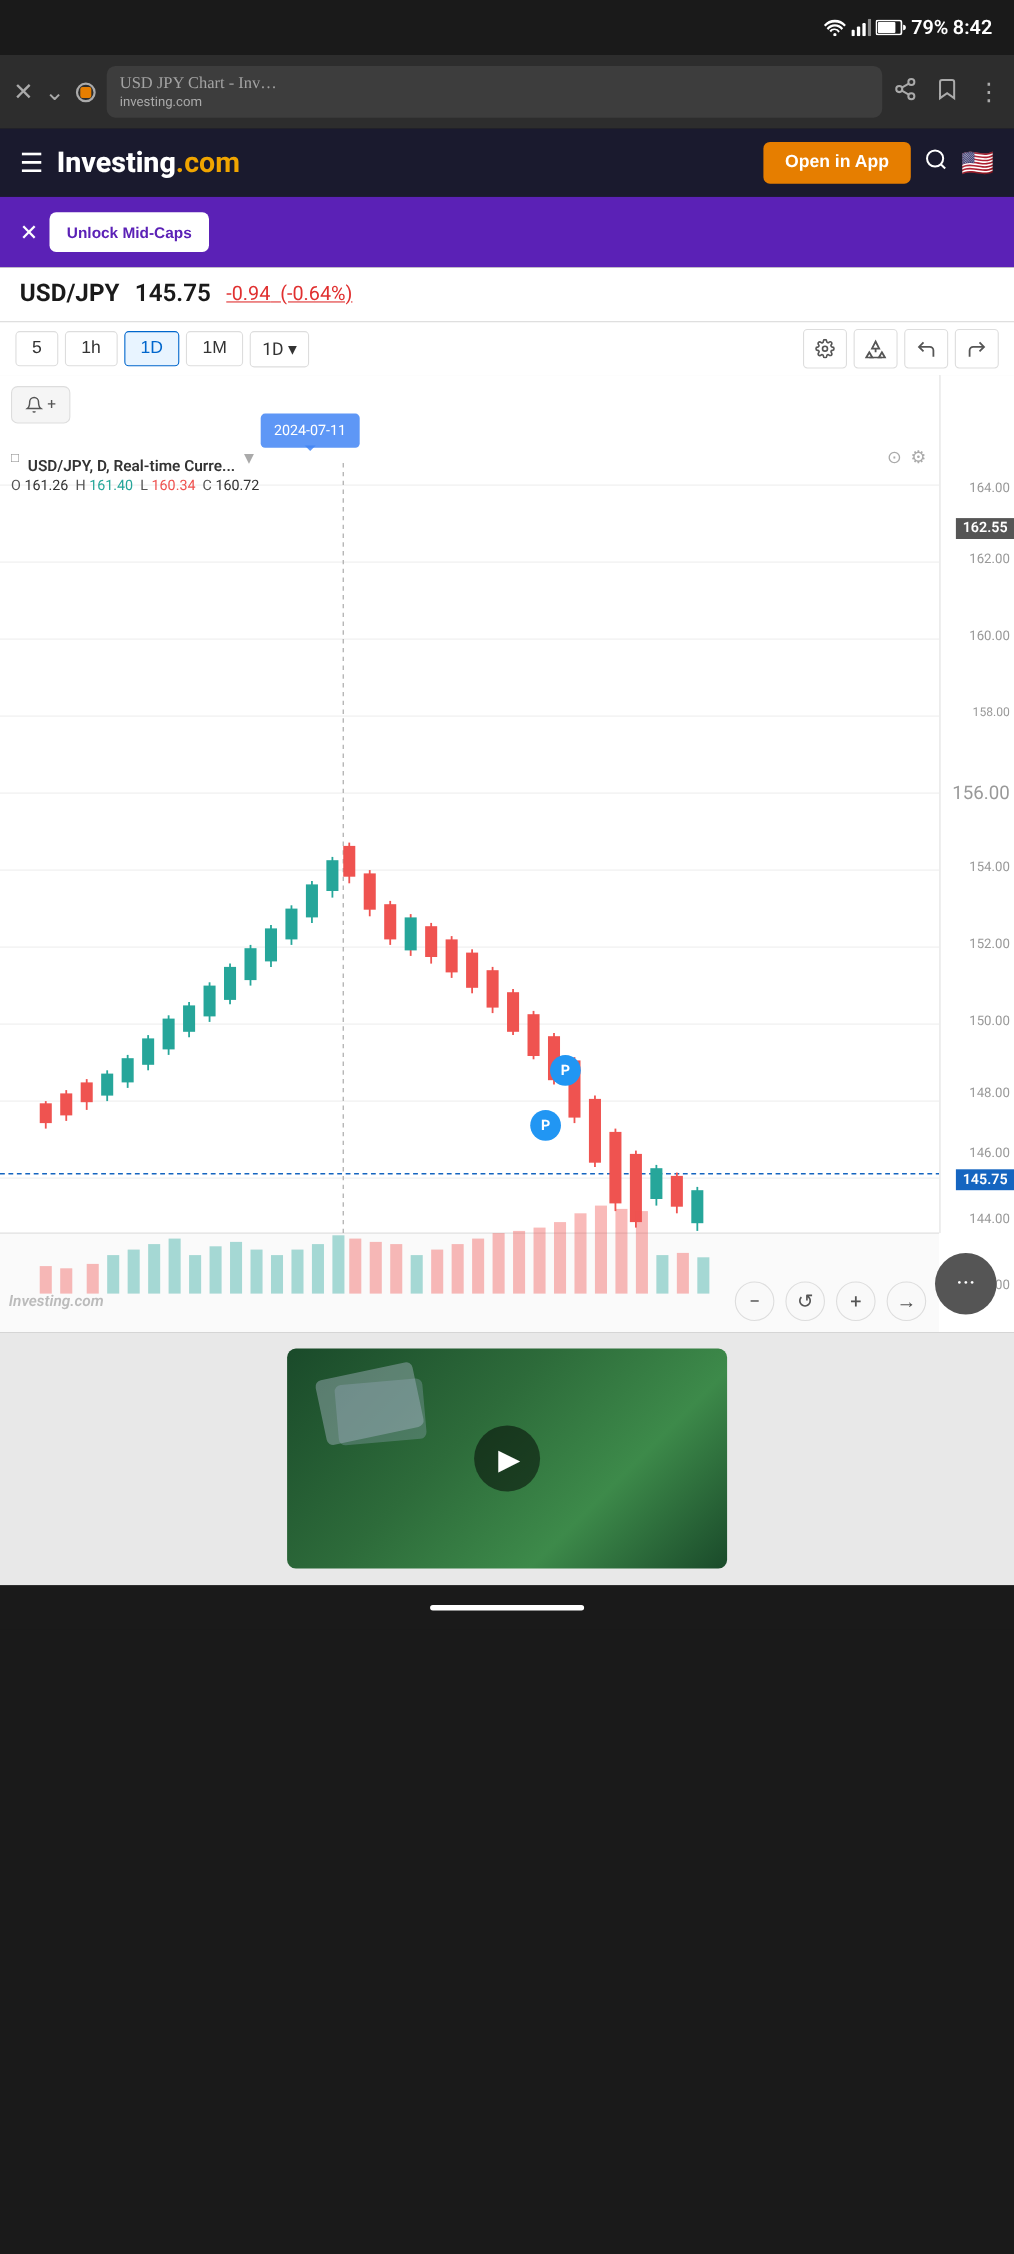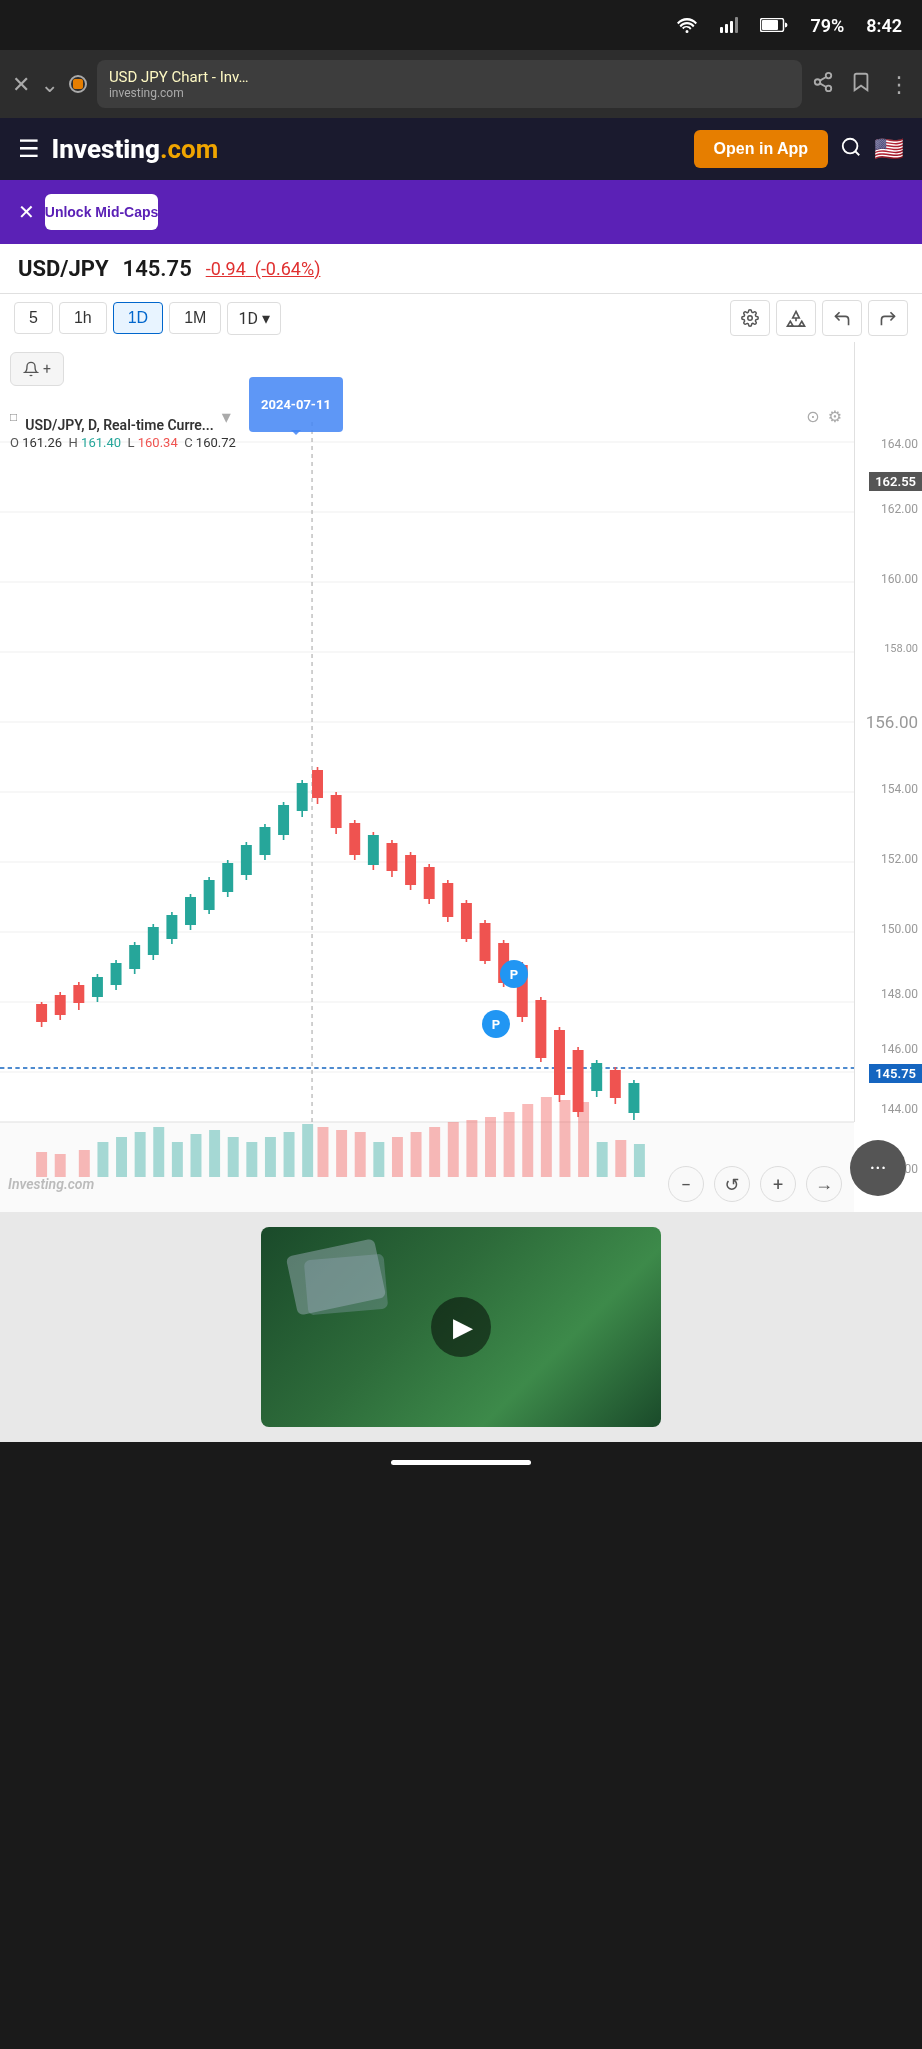--- a/index.html
+++ b/index.html
@@ -18,21 +18,21 @@
       height: 50px;
       display: flex;
       align-items: center;
       justify-content: flex-end;
       padding: 0 20px;
       gap: 8px;
     }
     .status-icons {
       display: flex;
       align-items: center;
-      gap: 22px;
+      gap: 4px;
     }
     .status-text {
       color: #fff;
       font-size: 18px;
       font-weight: 600;
     }
 
     
     .browser-chrome {
       background: #2d2d2d;
@@ -60,21 +60,21 @@
       width: 18px;
       height: 18px;
       border: 2px solid #aaa;
       border-radius: 50%;
       display: flex;
       align-items: center;
       justify-content: center;
       flex-shrink: 0;
     }
     .tab-info { flex: 1; overflow: hidden; }
-    .tab-title { color: #fef9c3; font-size: 15px; white-space: nowrap; overflow: hidden; text-overflow: ellipsis; }
+    .tab-title { color: #a3a3a3; font-size: 15px; white-space: nowrap; overflow: hidden; text-overflow: ellipsis; font-family: Liberation Serif, serif; }
     .tab-url { color: #aaa; font-size: 12px; }
     .browser-actions { display: flex; gap: 16px; align-items: center; }
     .browser-action-btn { color: #aaa; font-size: 22px; cursor: pointer; }
 
     
     .site-header {
       background: #1a1a2e;
       padding: 12px 18px;
       display: flex;
       align-items: center;
@@ -103,21 +103,21 @@
       display: flex;
       align-items: center;
       gap: 10px;
     }
     .banner-close { color: #fff; font-size: 20px; cursor: pointer; flex-shrink: 0; }
     .banner-text { color: #fff; font-size: 16px; flex: 1; line-height: 1.4; }
     .banner-btn {
       background: #fff;
       color: #5b21b6;
       border: none;
-      padding: 10px 0;
+      padding: 10px 16px;
       border-radius: 6px;
       font-size: 14px;
       font-weight: 700;
       cursor: pointer;
       white-space: nowrap;
     }
 
     
     .price-header {
       background: #fff;
@@ -559,21 +559,21 @@
       <span style="color:#aaa;font-size:16px;">⚙</span>
     </div>
     <div style="font-size:13px;color:#555;margin-top:2px;">
       O <span style="color:#333;">161.26</span>&nbsp;
       H <span style="color:#26a69a;">161.40</span>&nbsp;
       L <span style="color:#ef5350;">160.34</span>&nbsp;
       C <span style="color:#333;">160.72</span>
     </div>
   </div>
 
-  <div style="position:absolute;top:35px;left:249px;background:rgba(66,133,244,0.85);color:#fff;padding:20px 12px;border-radius:4px;font-size:13px;font-weight:700;">
+  <div style="position:absolute;top:35px;left:237px;background:rgba(66,133,244,0.85);color:#fff;padding:8px 12px;border-radius:4px;font-size:13px;font-weight:400;">
     <span>2024-07-11</span>
     <div style="position:absolute;bottom:-8px;left:50%;transform:translateX(-50%);border:5px solid transparent;border-top-color:rgba(66,133,244,0.85);"></div>
   </div>
 
   <div style="position:absolute;top:618px;left:500px;width:28px;height:28px;background:#2196f3;border-radius:50%;display:flex;align-items:center;justify-content:center;color:#fff;font-size:13px;font-weight:700;">P</div>
   <div style="position:absolute;top:668px;left:482px;width:28px;height:28px;background:#2196f3;border-radius:50%;display:flex;align-items:center;justify-content:center;color:#fff;font-size:13px;font-weight:700;">P</div>
 
   <div style="position:absolute;bottom:10px;left:8px;right:80px;display:flex;align-items:center;gap:10px;">
     <div style="font-size:14px;color:#bbb;font-style:italic;font-weight:600;">Investing.com</div>
     <div style="flex:1;"></div>

